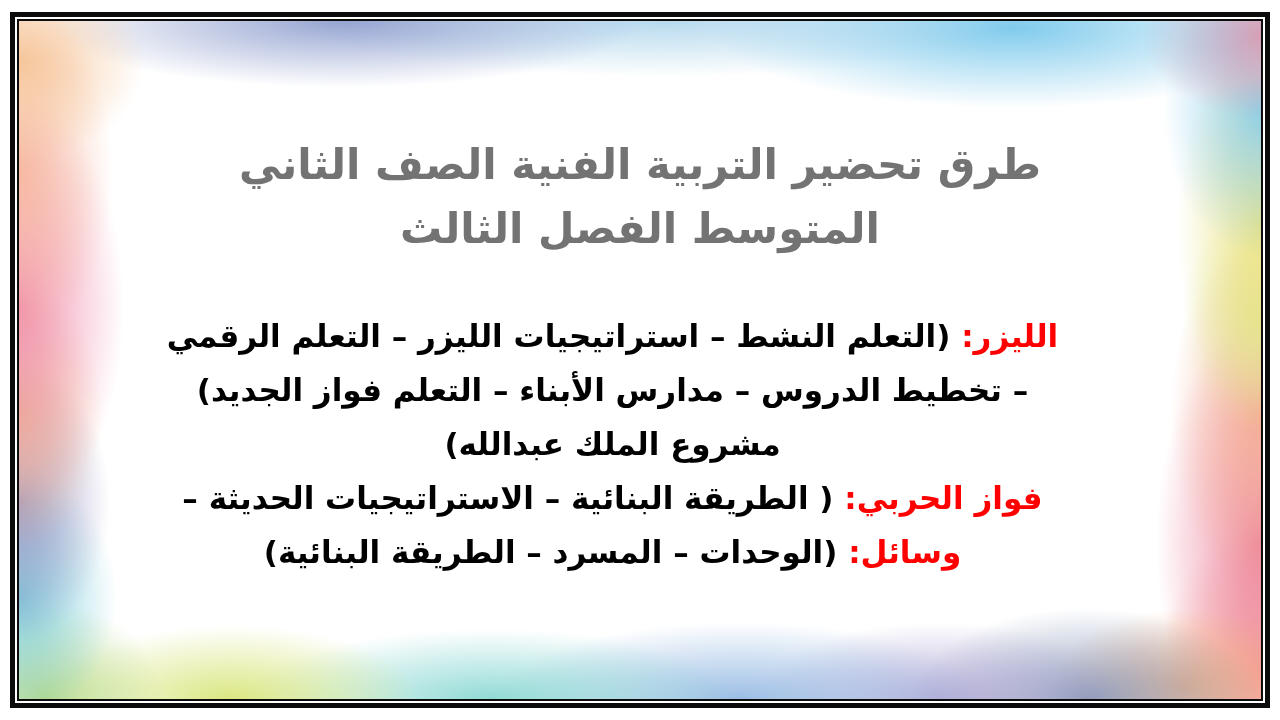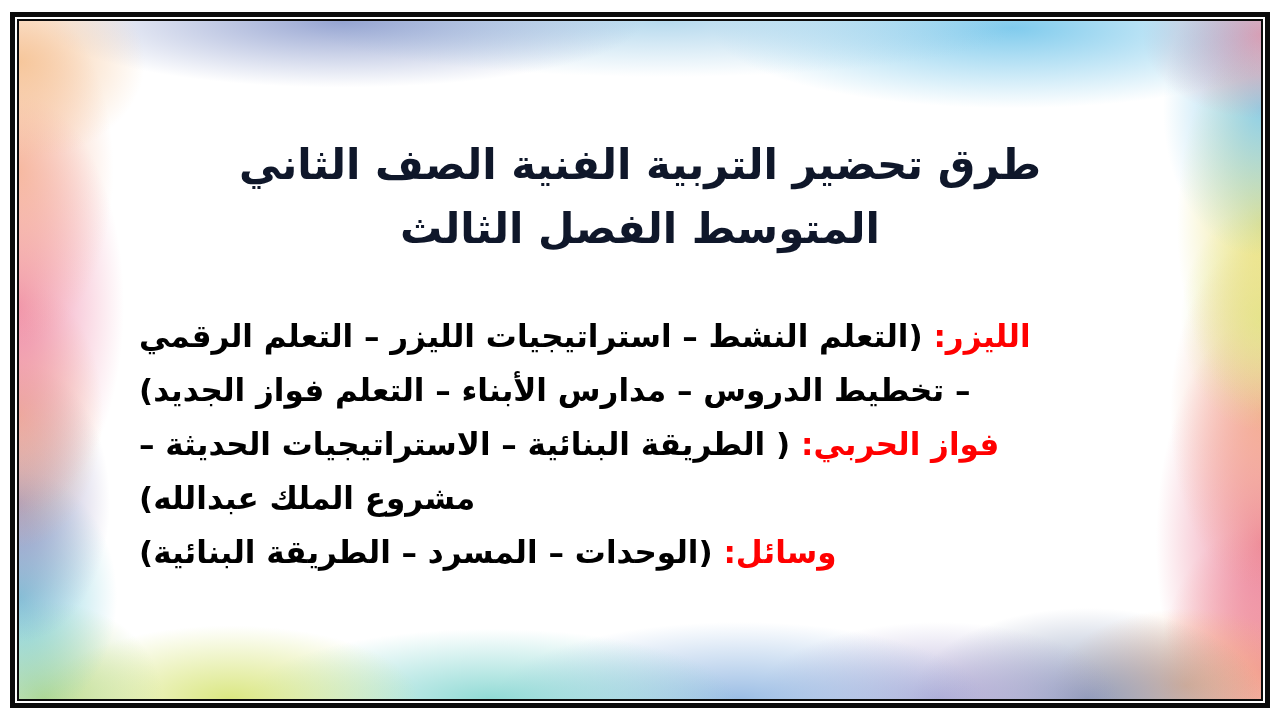--- a/index.html
+++ b/index.html
@@ -61,28 +61,28 @@
   .title {
     position: absolute;
     top: 112px;
     left: 0; right: 0;
     margin: 0 auto;
     width: 960px;
     text-align: center;
     font-size: 42px;
     font-weight: bold;
     line-height: 64px;
-    color: #0f172a;
+    color: #737373;
   }
   .body-text {
     position: absolute;
     top: 288px;
     right: 191px;
-    left: 120px;
-    text-align: left;
+    left: 136px;
+    text-align: center;
     font-size: 31px;
     font-weight: bold;
     line-height: 54px;
     color: #000000;
   }
   .term-label { color: #ff0000; }
 </style>
 </head>
 <body>
 
@@ -95,25 +95,25 @@
 
     <div class="body-text">
       <div>
         <span class="term-label">الليزر:</span>
         <span>(التعلم النشط – استراتيجيات الليزر – التعلم الرقمي</span>
       </div>
       <div>
         <span>– تخطيط الدروس – مدارس الأبناء – التعلم فواز الجديد)</span>
       </div>
       <div>
+        <span>مشروع الملك عبدالله)</span>
+      </div>
+      <div>
         <span class="term-label">فواز الحربي:</span>
         <span>( الطريقة البنائية – الاستراتيجيات الحديثة –</span>
-      </div>
-      <div>
-        <span>مشروع الملك عبدالله)</span>
       </div>
       <div>
         <span class="term-label">وسائل:</span>
         <span>(الوحدات – المسرد – الطريقة البنائية)</span>
       </div>
     </div>
 
   </div>
 </div>
 

